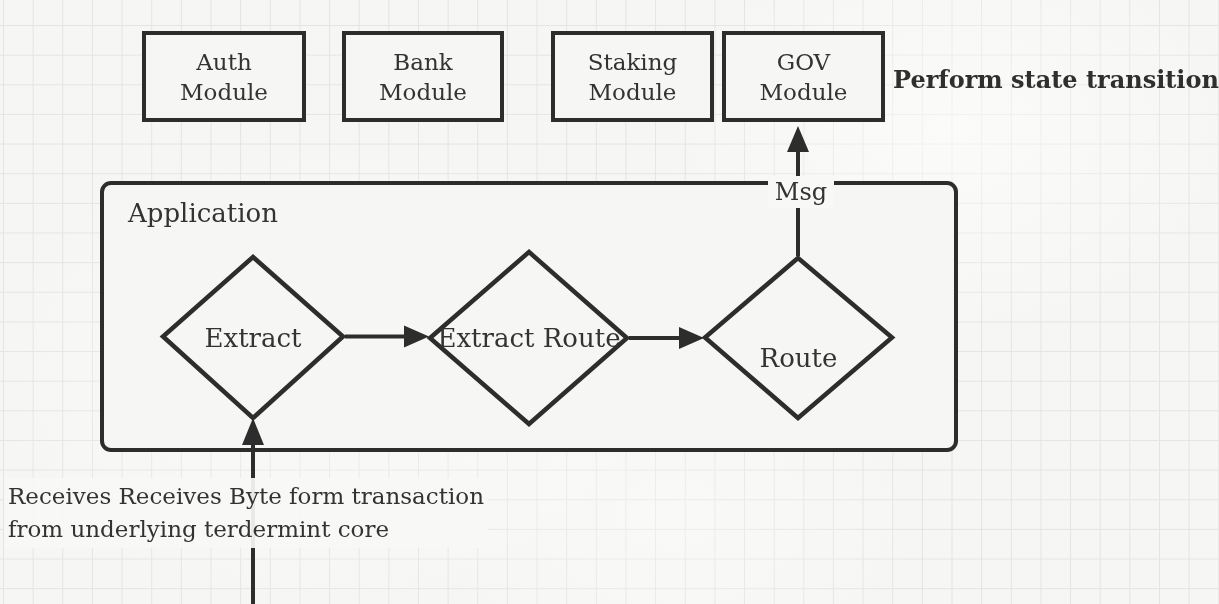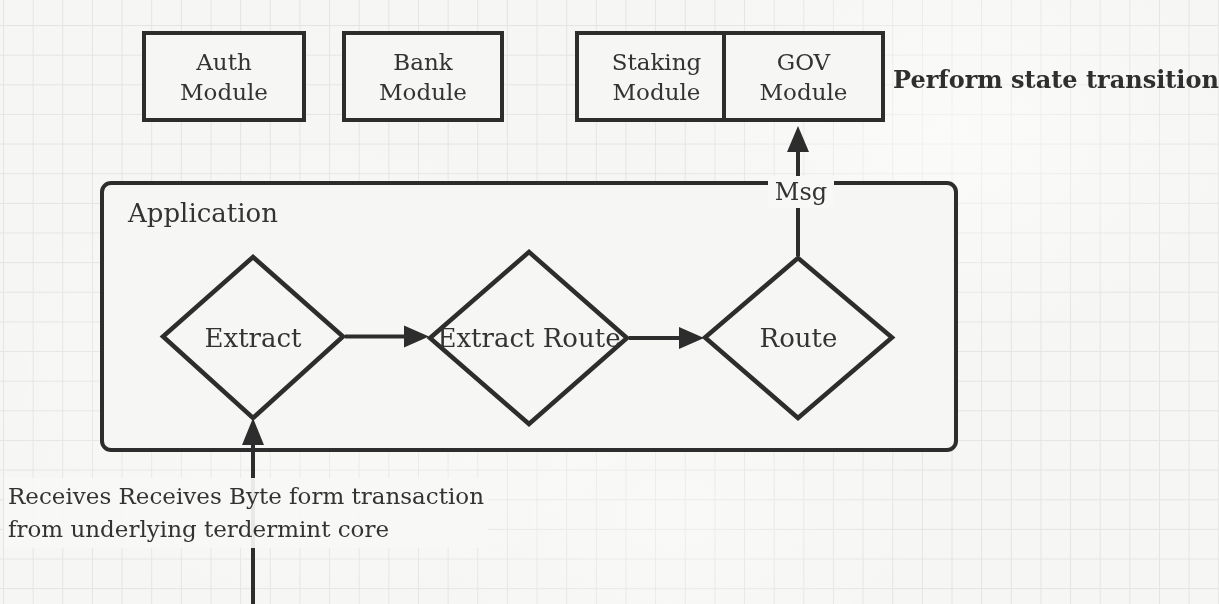--- a/index.html
+++ b/index.html
@@ -64,21 +64,21 @@
   <div class="app-label">Application</div>
 
   <div class="module" style="left:118px;width:164px;">
     <span>Auth</span>
     <span>Module</span>
   </div>
   <div class="module" style="left:318px;width:162px;">
     <span>Bank</span>
     <span>Module</span>
   </div>
-  <div class="module" style="left:551px;width:163px;">
+  <div class="module" style="left:527px;width:163px;">
     <span>Staking</span>
     <span>Module</span>
   </div>
   <div class="module" style="left:698px;width:163px;">
     <span>GOV</span>
     <span>Module</span>
   </div>
 
   <svg class="shapes" width="1219" height="604" viewBox="0 0 1219 604">
 
@@ -96,21 +96,21 @@
     <polygon class="head" points="704,338 679,327 679,349"></polygon>
 
     <path class="diamond" d="M798 258 L892 337.5 L798 418 L705 337.5 Z"></path>
 
     <line class="edge" x1="798" y1="256" x2="798" y2="150"></line>
     <polygon class="head" points="798,126 787,152 809,152"></polygon>
   </svg>
 
   <div class="dlabel" style="left:163px;width:180px;">Extract</div>
   <div class="dlabel" style="left:430px;width:198px;">Extract Route</div>
-  <div class="dlabel" style="left:705px;width:187px;">Route</div>
+  <div class="dlabel" style="left:705px;width:187px;margin-top:20px;">Route</div>
 
   <div class="perform">Perform state transition</div>
 
   <div class="msg">Msg</div>
 
   <div class="receives">
     <span>Receives Receives Byte form transaction</span>
     <span>from underlying terdermint core</span>
   </div>
 

